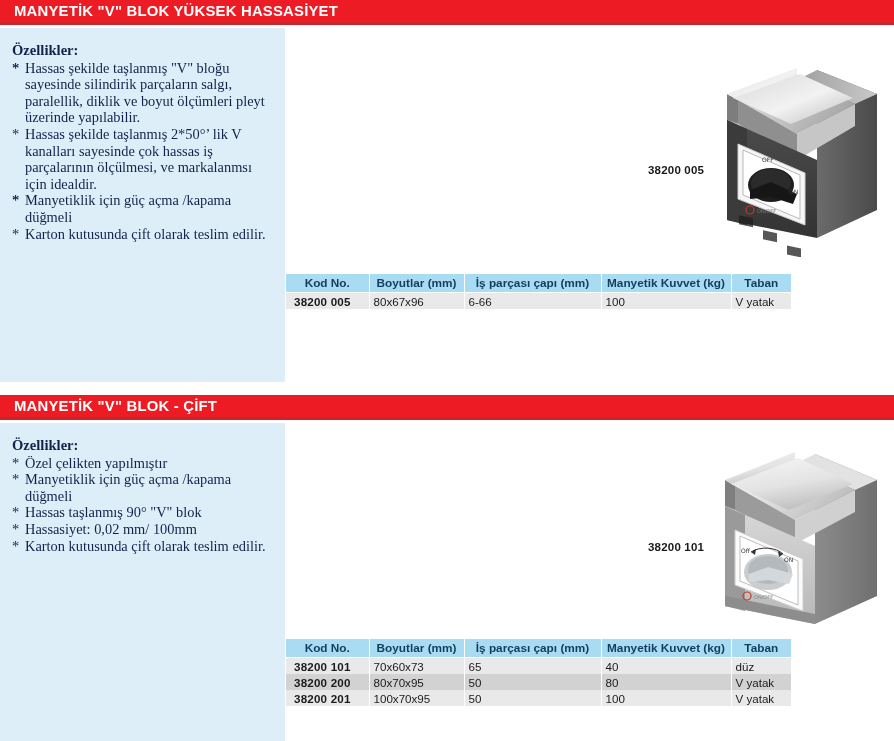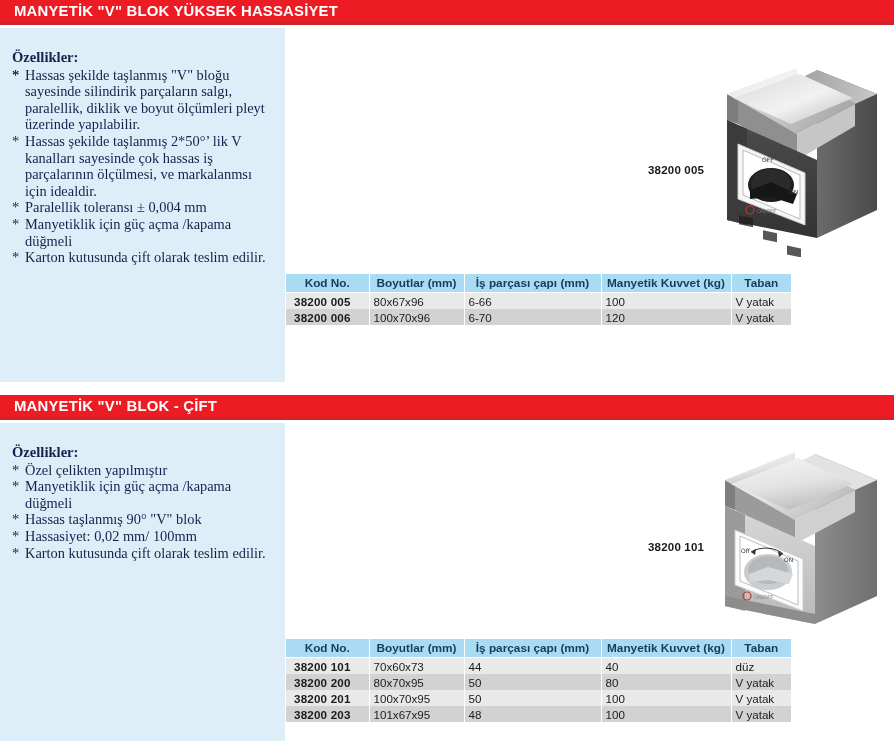--- a/index.html
+++ b/index.html
@@ -57,21 +57,20 @@
     padding: 14px 12px 10px 12px;
     font-size: 14.4px;
     line-height: 16.6px;
     color: #13224b;
   }
   .feature-title {
     font-weight: bold;
     font-size: 14.6px;
     margin-bottom: 1px;
     color: #13224b;
-    margin-top: 7px;
   }
   .feature-list {
     list-style: none;
     margin: 0;
     padding: 0;
   }
   .feature-list li {
     position: relative;
     padding-left: 13px;
     margin: 0 0 0 0;
@@ -155,21 +154,21 @@
     <div class="bar-title">MANYETİK "V" BLOK YÜKSEK HASSASİYET</div>
   </div>
 
   <div class="feature-panel" style="top:28px; height:354px;">
     <div class="feature-inner">
       <div class="feature-title">Özellikler:</div>
       <ul class="feature-list">
         <li><span class="star">*</span></li>
         <li><span class="star">*</span><span>Hassas şekilde taşlanmış "V" bloğu sayesinde silindirik parçaların salgı, paralellik, diklik ve boyut ölçümleri pleyt üzerinde yapılabilir.</span></li>
         <li><span class="star">*</span><span>Hassas şekilde taşlanmış 2*50°’ lik V kanalları sayesinde çok hassas iş parçalarının ölçülmesi, ve markalanmsı için idealdir.</span></li>
-        <li><span class="star">*</span><span>Paralellik toleransı ± 0,004 mm</span></li>
+        <li><span class="star">*</span></li>
         <li><span class="star">*</span><span>Manyetiklik için güç açma /kapama düğmeli</span></li>
         <li><span class="star">*</span><span>Karton kutusunda çift olarak teslim edilir.</span></li>
       </ul>
     </div>
   </div>
 
   <div class="product-img" style="left:705px; top:42px; width:185px; height:215px;">
     <svg class="vblock-svg" width="185" height="215" viewBox="0 0 185 215">
       <defs>
         <linearGradient id="g1top" x1="0" y1="0" x2="1" y2="1">
@@ -251,27 +250,20 @@
       </tr>
     </thead>
     <tbody>
       <tr class="r-light">
         <td class="code">38200 005</td>
         <td>80x67x96</td>
         <td>6-66</td>
         <td>100</td>
         <td>V yatak</td>
       </tr>
-      <tr class="r-dark">
-        <td class="code">38200 006</td>
-        <td>100x70x96</td>
-        <td>6-70</td>
-        <td>120</td>
-        <td>V yatak</td>
-      </tr>
     </tbody>
   </table>
 
   <div class="section-bar" style="top:395px;">
     <div class="bar-title">MANYETİK "V" BLOK - ÇİFT</div>
   </div>
 
   <div class="feature-panel" style="top:423px; height:318px;">
     <div class="feature-inner">
       <div class="feature-title">Özellikler:</div>
@@ -359,41 +351,34 @@
         <th>Boyutlar (mm)</th>
         <th>İş parçası çapı (mm)</th>
         <th>Manyetik Kuvvet (kg)</th>
         <th>Taban</th>
       </tr>
     </thead>
     <tbody>
       <tr class="r-light">
         <td class="code">38200 101</td>
         <td>70x60x73</td>
-        <td>44</td>
+        <td>65</td>
         <td>40</td>
         <td>düz</td>
       </tr>
       <tr class="r-dark">
         <td class="code">38200 200</td>
         <td>80x70x95</td>
         <td>50</td>
         <td>80</td>
         <td>V yatak</td>
       </tr>
       <tr class="r-light">
         <td class="code">38200 201</td>
         <td>100x70x95</td>
         <td>50</td>
         <td>100</td>
         <td>V yatak</td>
       </tr>
-      <tr class="r-dark">
-        <td class="code">38200 203</td>
-        <td>101x67x95</td>
-        <td>48</td>
-        <td>100</td>
-        <td>V yatak</td>
-      </tr>
     </tbody>
   </table>
 
 </div>
 
 </body></html>

